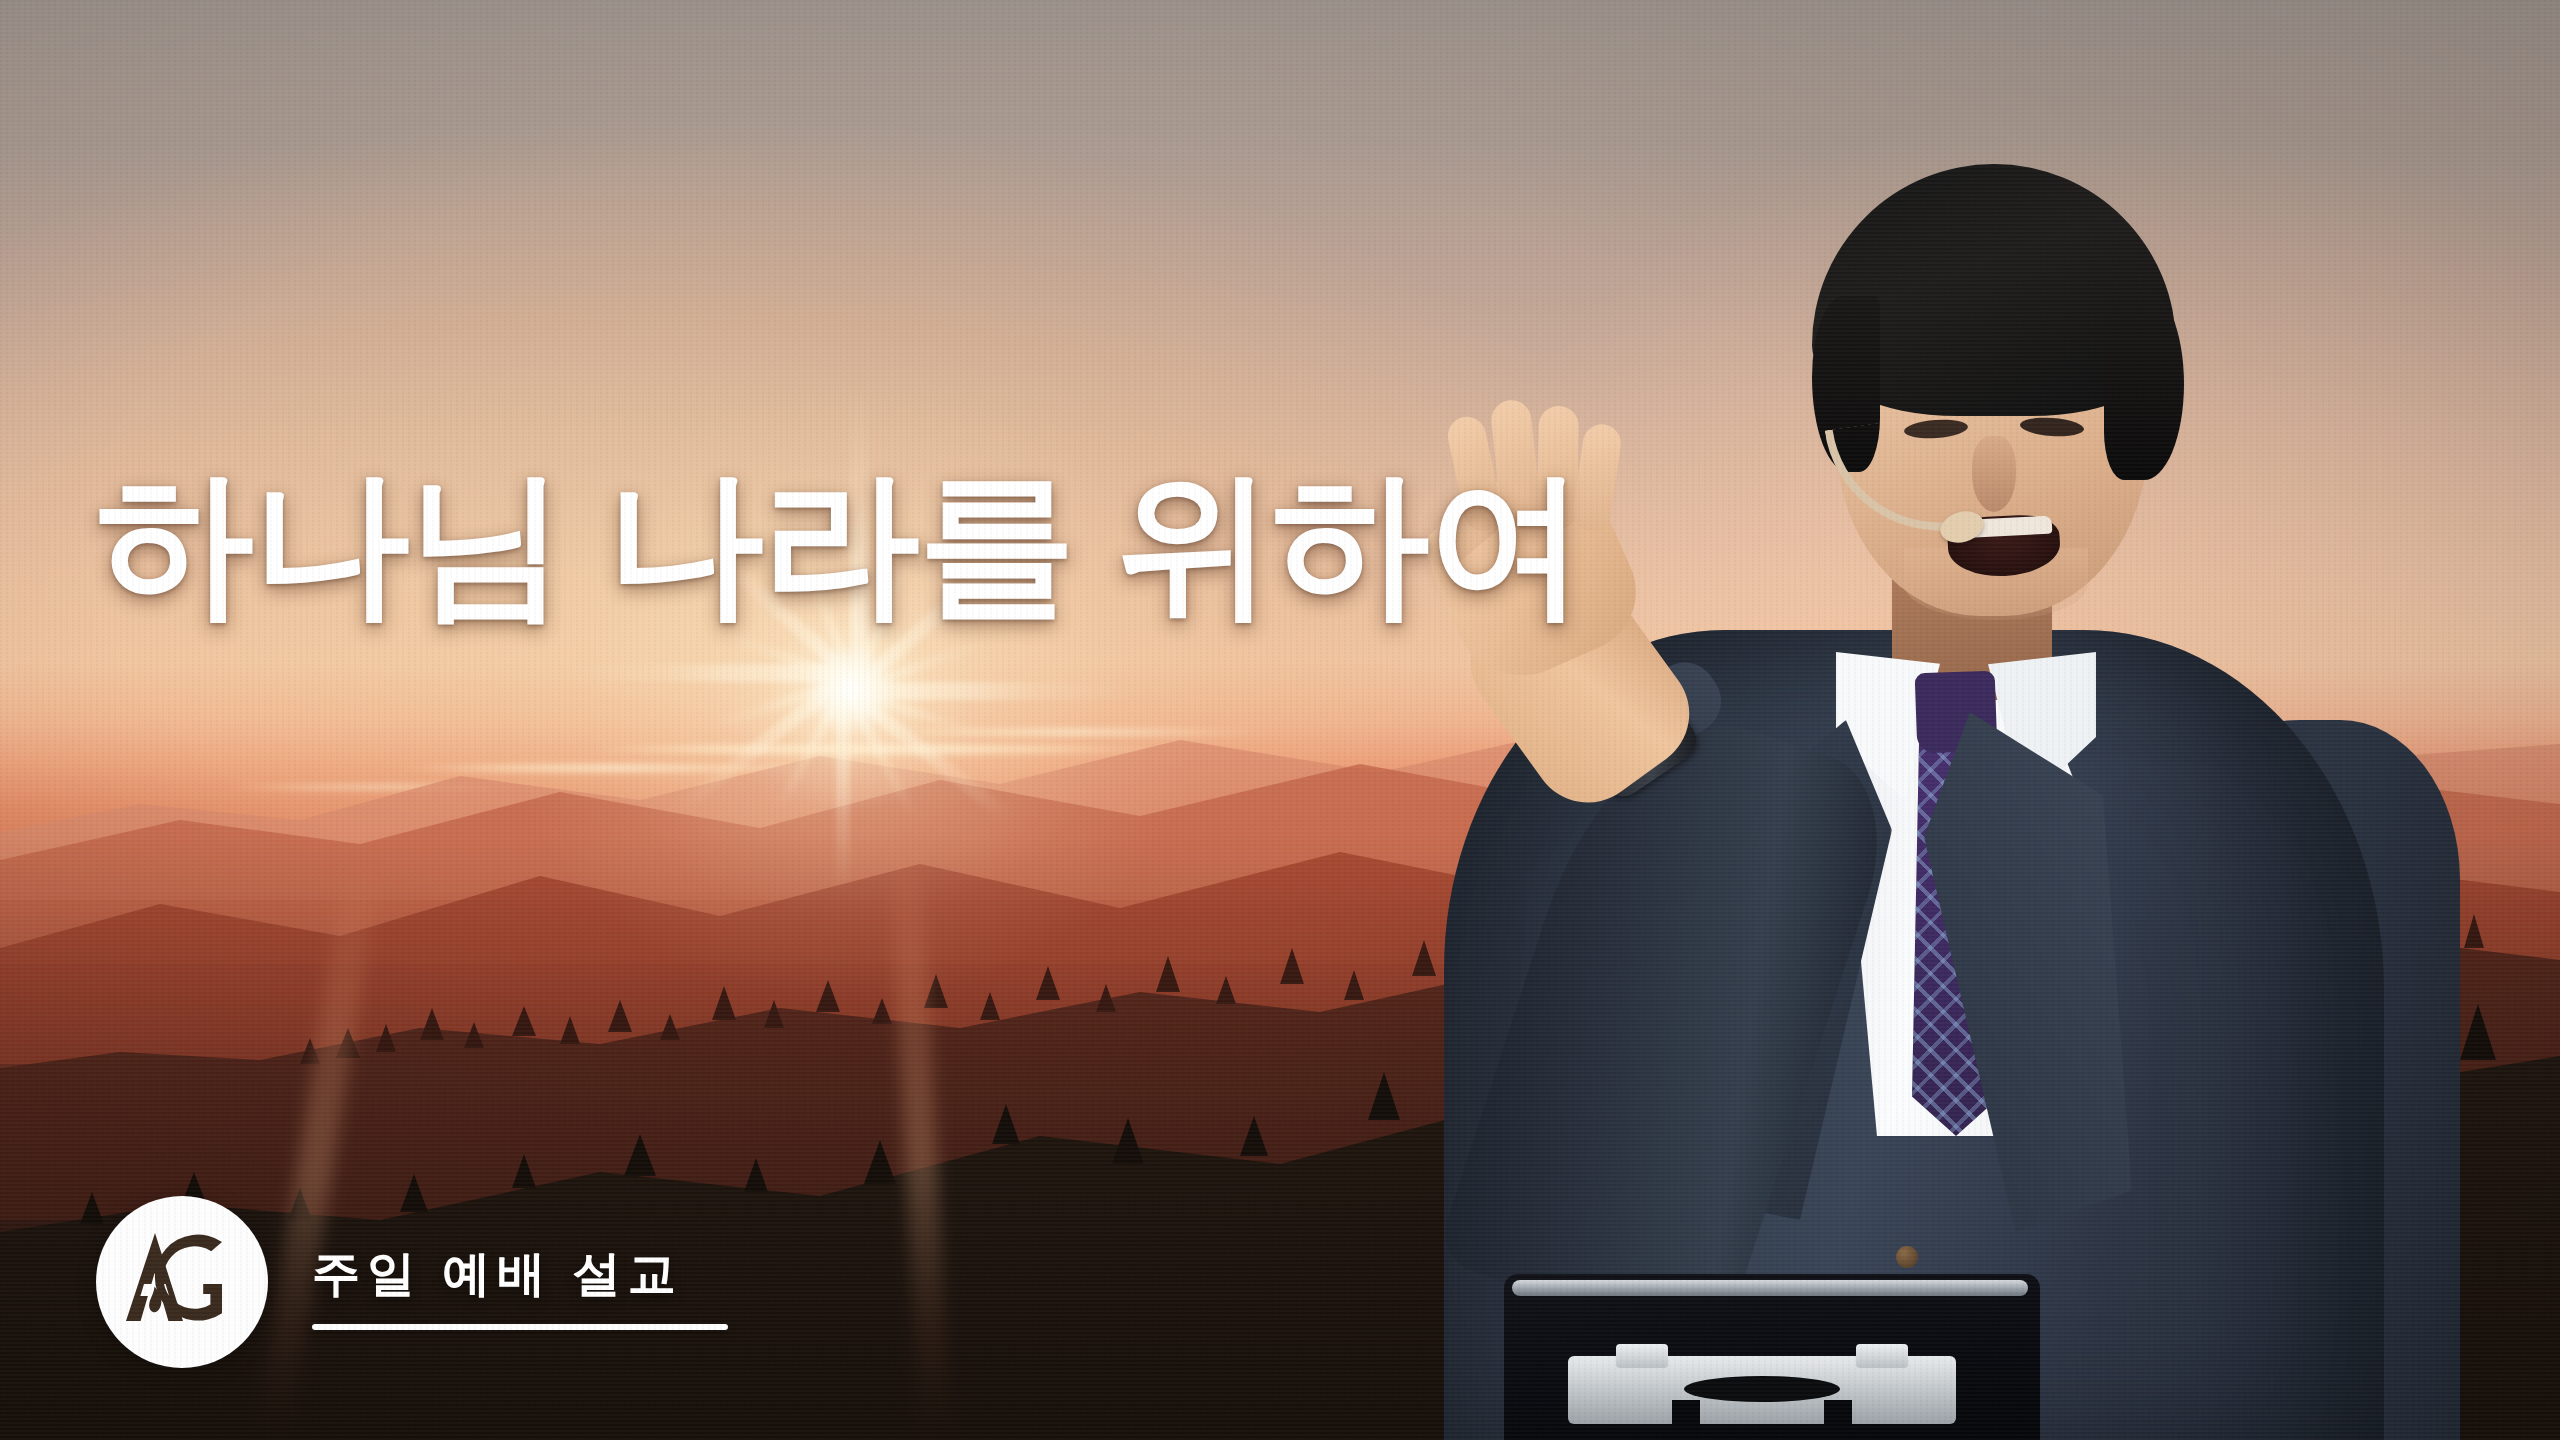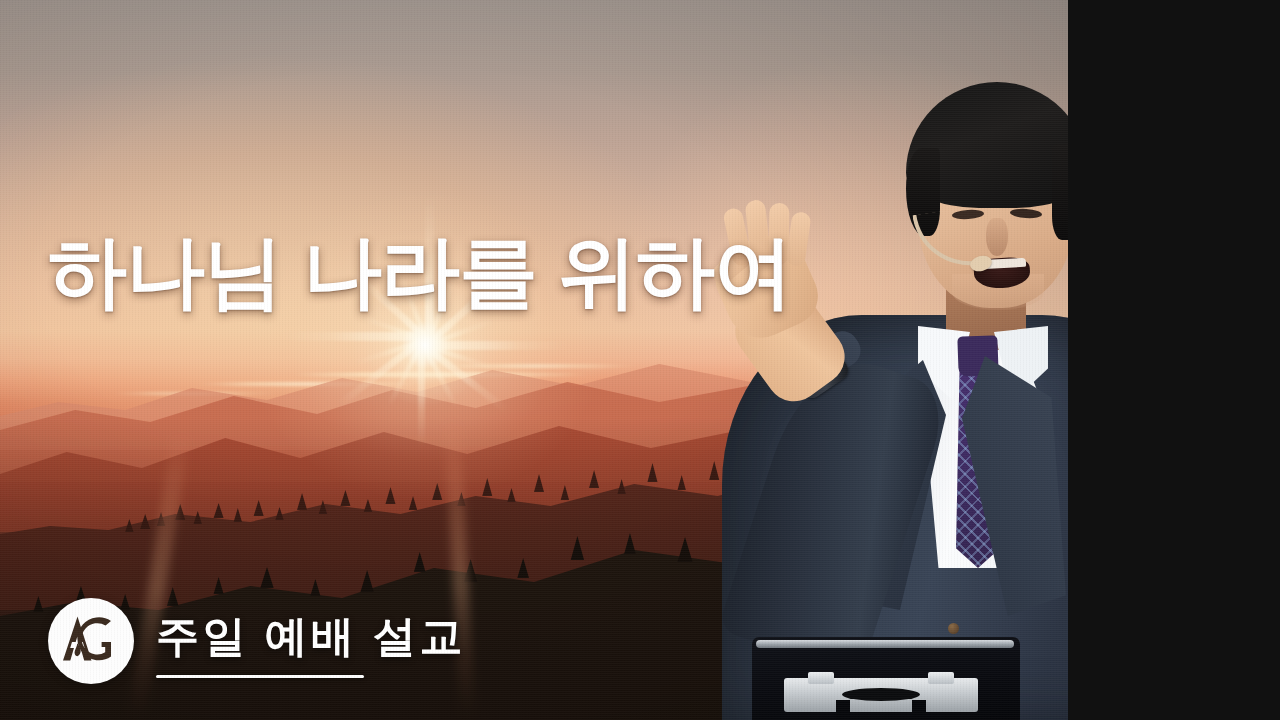--- a/index.html
+++ b/index.html
@@ -6,21 +6,21 @@
   * { margin:0; padding:0; box-sizing:border-box; }
   html,body { background:#111; }
   body {
     font-family:"Liberation Sans", sans-serif;
     display:flex; align-items:flex-start; justify-content:flex-start;
   }
 
   
   .stage {
     position:relative;
-    width:1068px; height:720px;
+    width:1280px; height:720px;
     overflow:hidden;
     background:#7f1d1d;
   }
 
   
   .sky {
     position:absolute; inset:0;
     background:
       linear-gradient(to bottom,
         #a1968f 0%,
@@ -360,21 +360,21 @@
   .brand { position:absolute; left:48px; top:598px; display:flex; align-items:center; }
   .logo-circle {
     width:86px; height:86px; border-radius:50%;
     background:#fdfdfd; position:relative; flex:0 0 auto;
     box-shadow:0 2px 10px rgba(0,0,0,.30);
   }
   .logo-circle svg { position:absolute; left:0; top:0; width:86px; height:86px; }
 
   .brand-text { margin-left:22px; padding-top:4px; }
   .brand-label {
-    font-size:43px; font-weight:700; color:#fff;
+    font-size:24px; font-weight:700; color:#fff;
     letter-spacing:3.5px; white-space:nowrap;
     text-shadow:0 2px 6px rgba(0,0,0,.45);
   }
   .brand-rule {
     margin-top:9px; height:3px; width:208px;
     background:#fdfdfd; border-radius:2px;
     box-shadow:0 1px 4px rgba(0,0,0,.4);
   }
 
   

